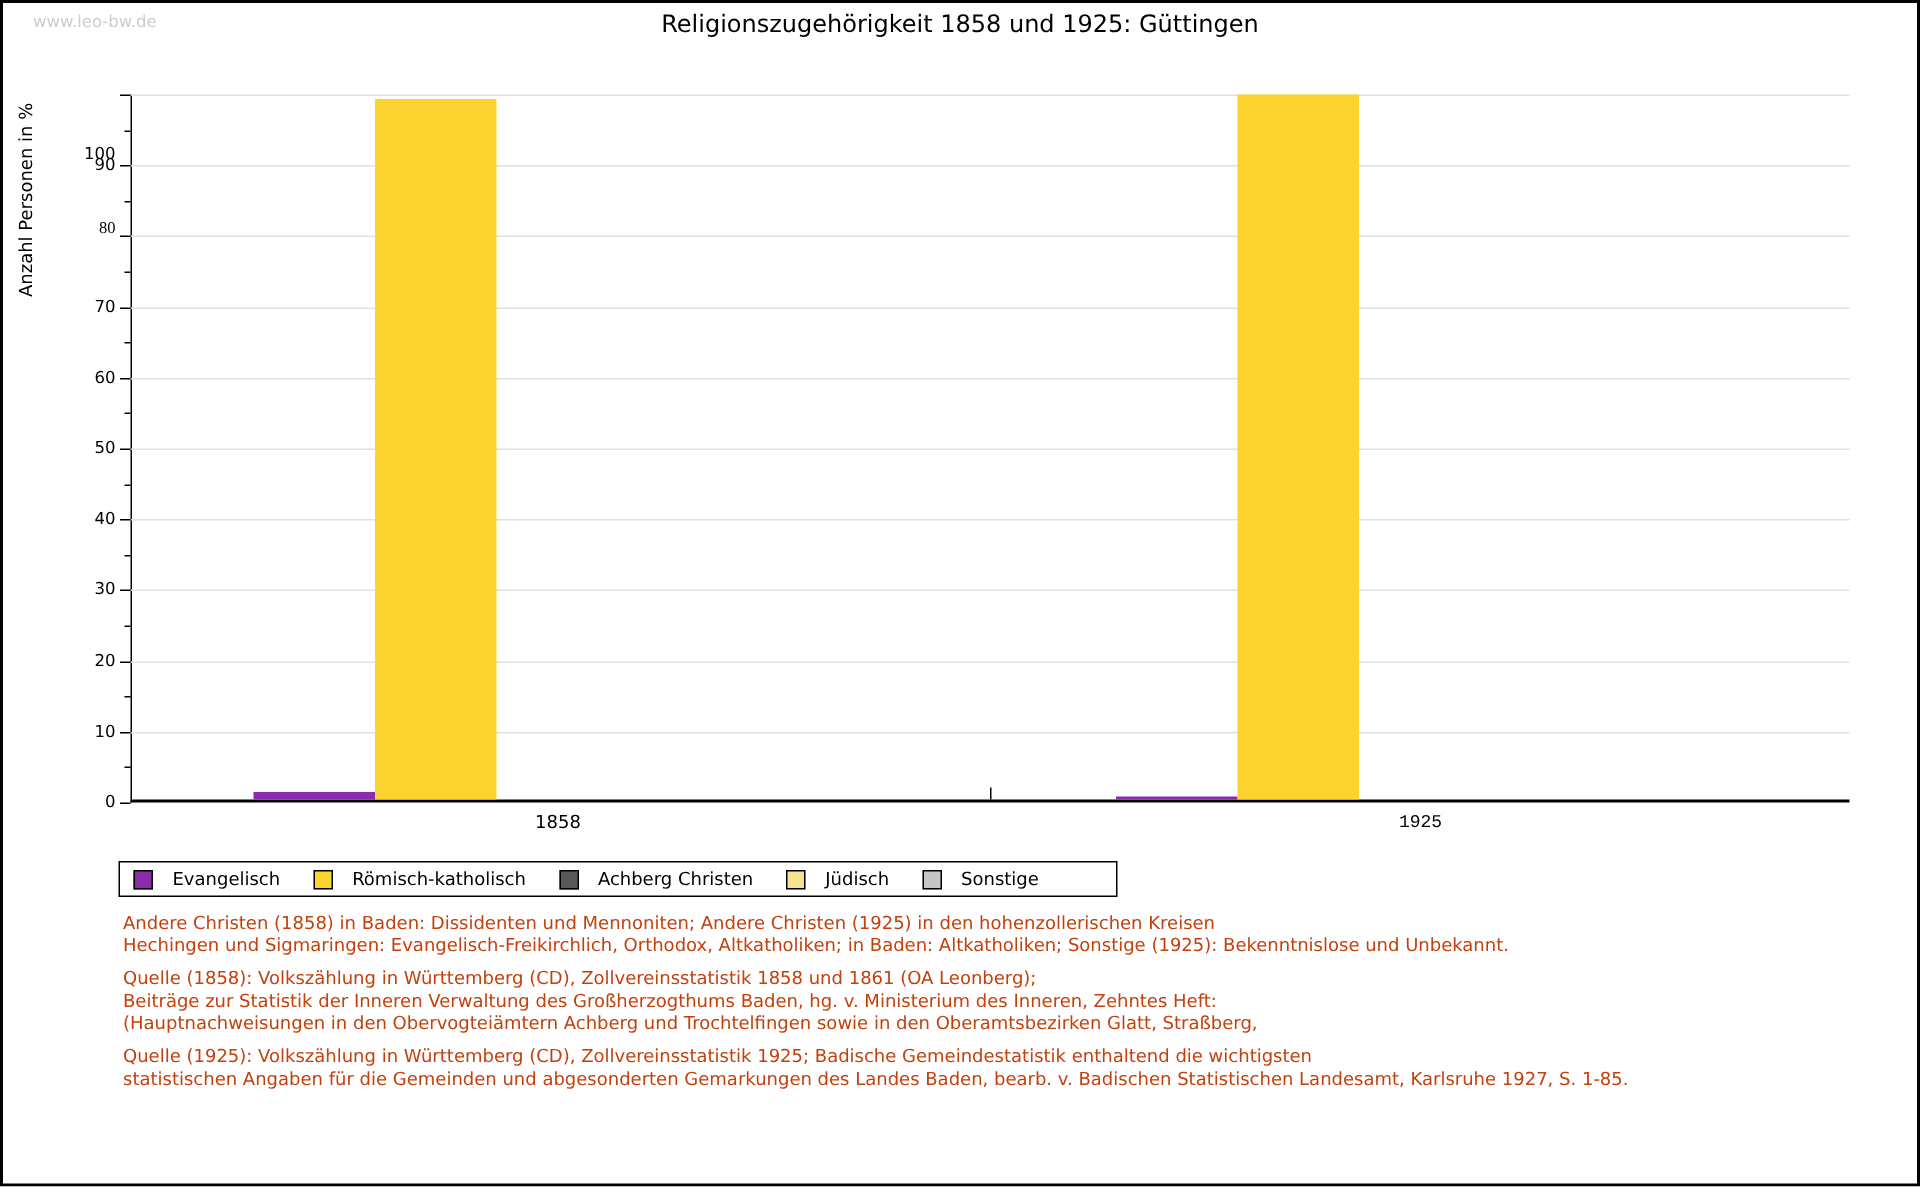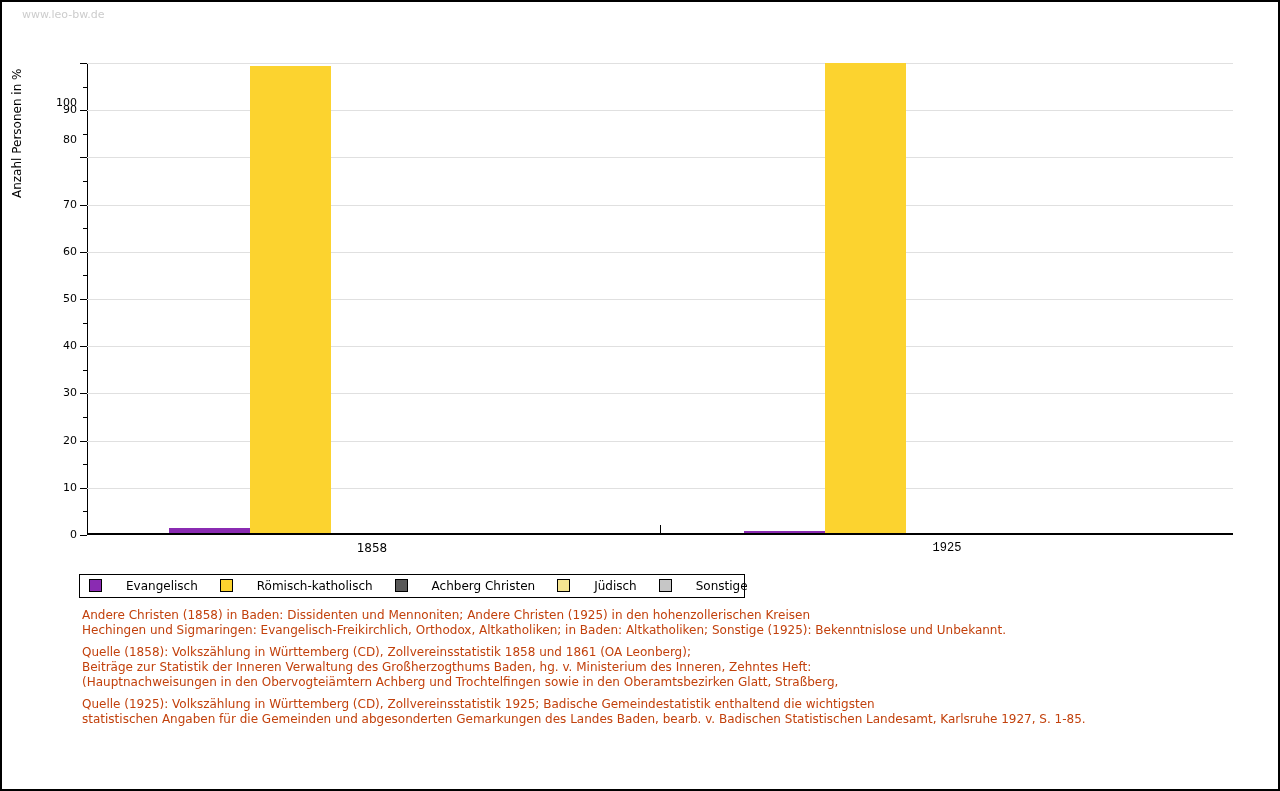--- a/index.html
+++ b/index.html
@@ -18,31 +18,32 @@
   .ytick.major{left:-7px;width:7px;}
   .ytick.minor{left:-4px;width:4px;}
   .yticklabel{position:absolute;left:-46px;width:36px;text-align:right;font-size:11px;}
   .y-title{position:absolute;left:8px;top:196px;transform:rotate(-90deg);transform-origin:0 0;
            font-size:12px;white-space:nowrap;}
   .bar{position:absolute;bottom:2px;}
   .midtick{position:absolute;bottom:2px;width:1px;height:8px;background:#000;}
   .xlabel{position:absolute;top:478px;width:90px;text-align:center;font-size:12px;}
   .legend{position:absolute;left:77px;top:572px;width:666px;height:24px;box-sizing:border-box;
           border:1px solid #000;background:#fff;display:flex;align-items:center;gap:22px;padding:0 9px;}
-  .legend-item{display:flex;align-items:flex-start;gap:24px;font-size:12px;white-space:nowrap;}
+  .legend-item{display:flex;align-items:center;gap:13px;font-size:12px;white-space:nowrap;}
   .swatch{width:13px;height:13px;box-sizing:border-box;border:1px solid #000;flex:none;}
   .notes{position:absolute;left:80px;top:606px;font-size:12px;color:#c2410c;}
   .para{margin:0 0 7px 0;}
   .line{height:15px;line-height:15px;white-space:nowrap;}
 </style>
 </head>
 <body>
 
 <div class="frame">
   <div class="watermark">www.leo-bw.de</div>
+  <div class="chart-title">Religionszugehörigkeit 1858 und 1925: Güttingen</div>
 
   <div class="plot" id="plot">
     <div class="y-axis-line"></div>
     <div class="x-axis-line"></div>
   <div class="ytick major" style="top: 472px;"></div>
       <div class="yticklabel" style="top: 465px;">0</div>
       <div class="ytick minor" style="top: 448.4px;"></div>
       <div class="grid" style="top: 424.8px;"></div>
       <div class="ytick major" style="top: 424.8px;"></div>
       <div class="yticklabel" style="top: 417.8px;">10</div>
@@ -66,21 +67,21 @@
       <div class="grid" style="top: 188.8px;"></div>
       <div class="ytick major" style="top: 188.8px;"></div>
       <div class="yticklabel" style="top: 181.8px;">60</div>
       <div class="ytick minor" style="top: 165.2px;"></div>
       <div class="grid" style="top: 141.6px;"></div>
       <div class="ytick major" style="top: 141.6px;"></div>
       <div class="yticklabel" style="top: 134.6px;">70</div>
       <div class="ytick minor" style="top: 118px;"></div>
       <div class="grid" style="top: 94.4px;"></div>
       <div class="ytick major" style="top: 94.4px;"></div>
-      <div class="yticklabel" style="top: 70px;">80</div>
+      <div class="yticklabel" style="top: 83px; font-family: Liberation Serif, serif;">80</div>
       <div class="ytick minor" style="top: 70.8px;"></div>
       <div class="grid" style="top: 47.2px;"></div>
       <div class="ytick major" style="top: 47.2px;"></div>
       <div class="yticklabel" style="top: 40.2px;">90</div>
       <div class="ytick minor" style="top: 23.6px;"></div>
       <div class="grid" style="top: 0px;"></div>
       <div class="ytick major" style="top: 0px;"></div>
       <div class="yticklabel" style="top: -7px; margin-top: 40px;">100</div>
       <div class="bar" style="left: 81.5px; width: 81.4px; height: 4.72px; background: rgb(138, 43, 178);"></div>
       <div class="bar" style="left: 162.9px; width: 81.4px; height: 467.28px; background: rgb(252, 211, 47);"></div>

